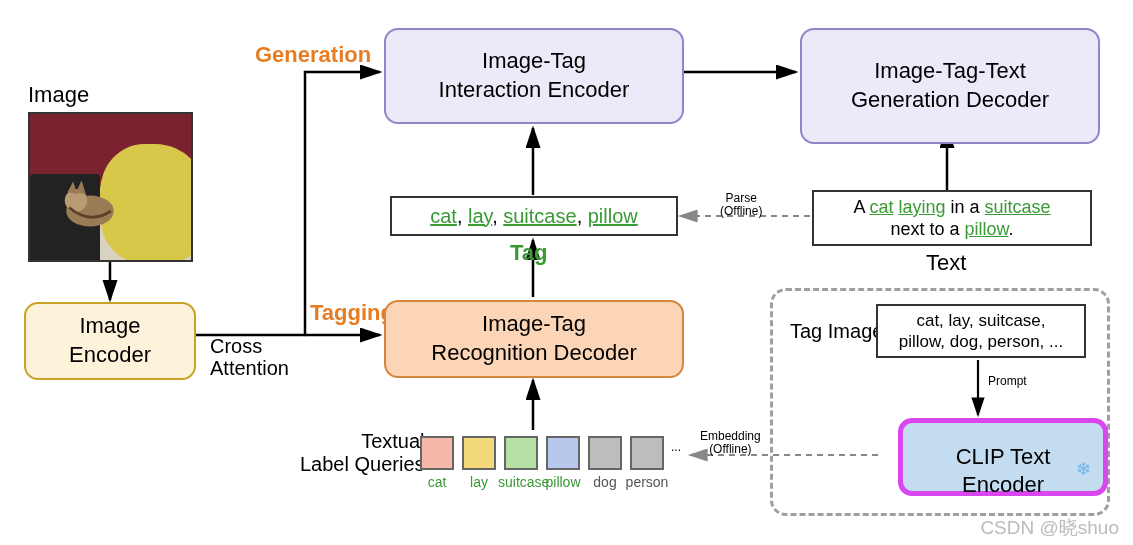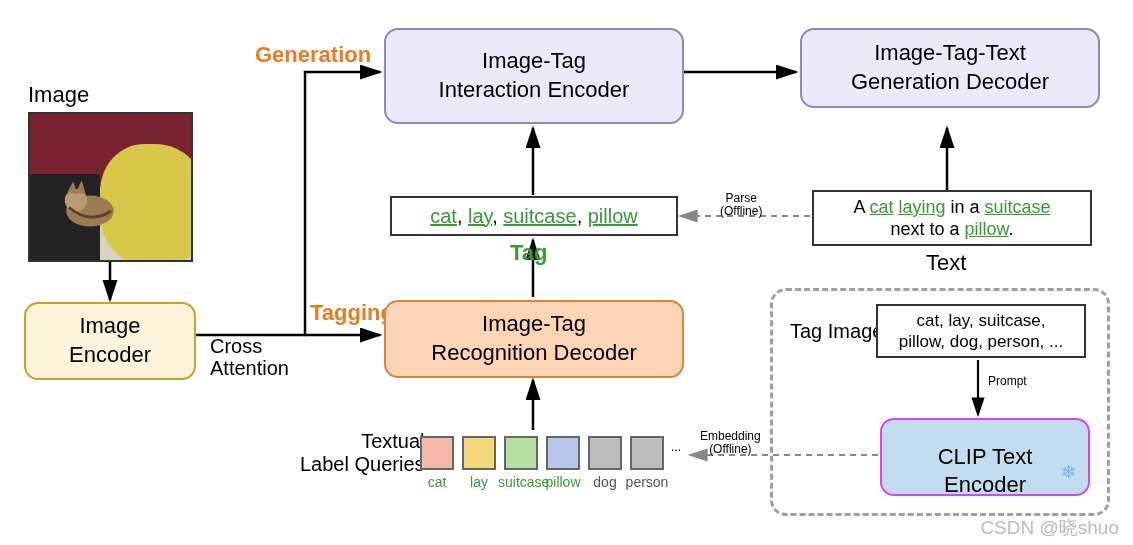--- a/index.html
+++ b/index.html
@@ -20,21 +20,21 @@
     align-items: center;
     justify-content: center;
     text-align: center;
     font-size: 22px;
     line-height: 1.3;
     padding: 8px;
   }
   .box-beige { background: #fdf3db; border: 2px solid #c9a227; }
   .box-lav   { background: #eceaf9; border: 2px solid #8d86c9; }
   .box-orange{ background: #fbd5b5; border: 2px solid #d6873f; }
-  .box-blue  { background: #c3dcf0; border: 2px solid #d946ef; }
+  .box-blue  { background: #c3dcf0; border: 5px solid #d946ef; margin-left: 18px; }
 
   .label { position:absolute; font-size: 22px; color:#000; }
   .label-orange { color:#e77d22; font-weight:600; }
   .label-green  { color:#3a9b35; font-weight:600; }
   .small { font-size:20px; }
   .xsmall { font-size:12px; }
   .tiny { font-size:19px; }
 
   .textbox {
     position:absolute;
@@ -149,21 +149,21 @@
 
 <div class="label label-orange" style="left:255px; top:42px;">Generation</div>
 
 <div class="label label-orange" style="left:310px; top:300px;">Tagging</div>
 
 <div class="box box-lav" style="left:384px; top:28px; width:300px; height:96px;">
   <span style="white-space:pre-line;">Image-Tag
 Interaction Encoder</span>
 </div>
 
-<div class="box box-lav" style="left:800px; top:28px; width:300px; height:80px;align-items:center;">
+<div class="box box-lav" style="left:800px; top:28px; width:300px; height:116px;align-items:center;">
   <span style="white-space:pre-line;">Image-Tag-Text
 Generation Decoder</span>
 </div>
 
 <div class="textbox" style="left:390px; top:196px; width:288px; height:40px;">
   <span>
     <u class="gr">cat</u>,
     <u class="gr">lay</u>,
     <u class="gr">suitcase</u>,
     <u class="gr">pillow</u>

